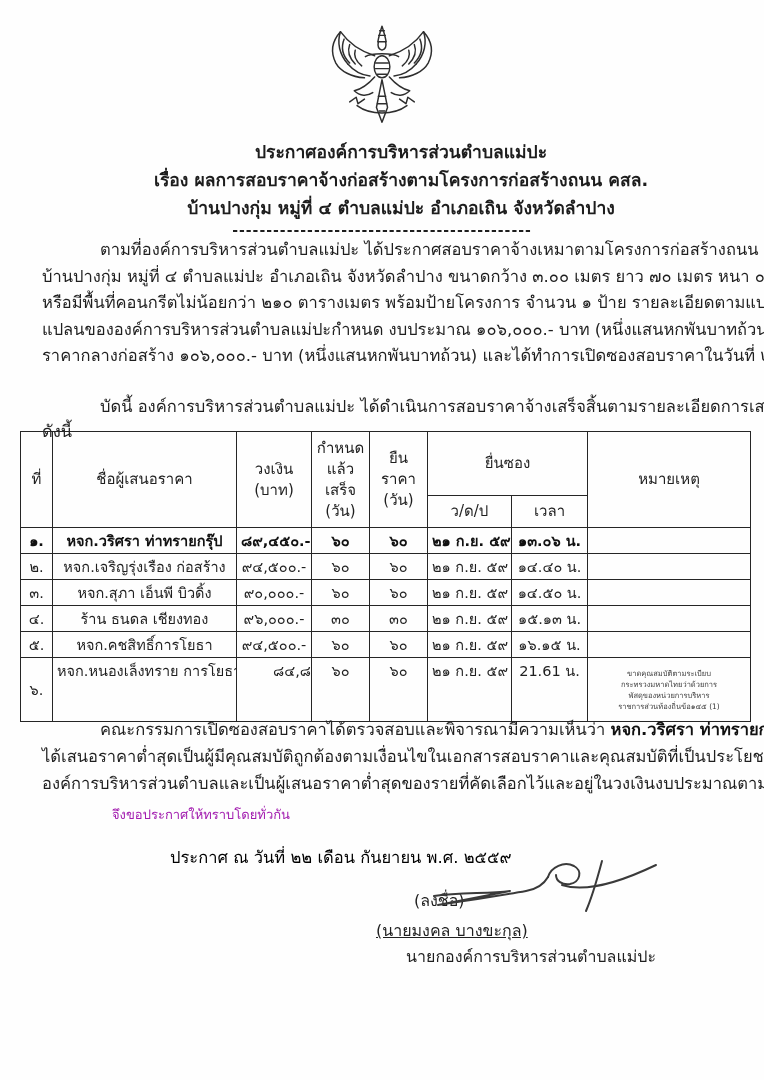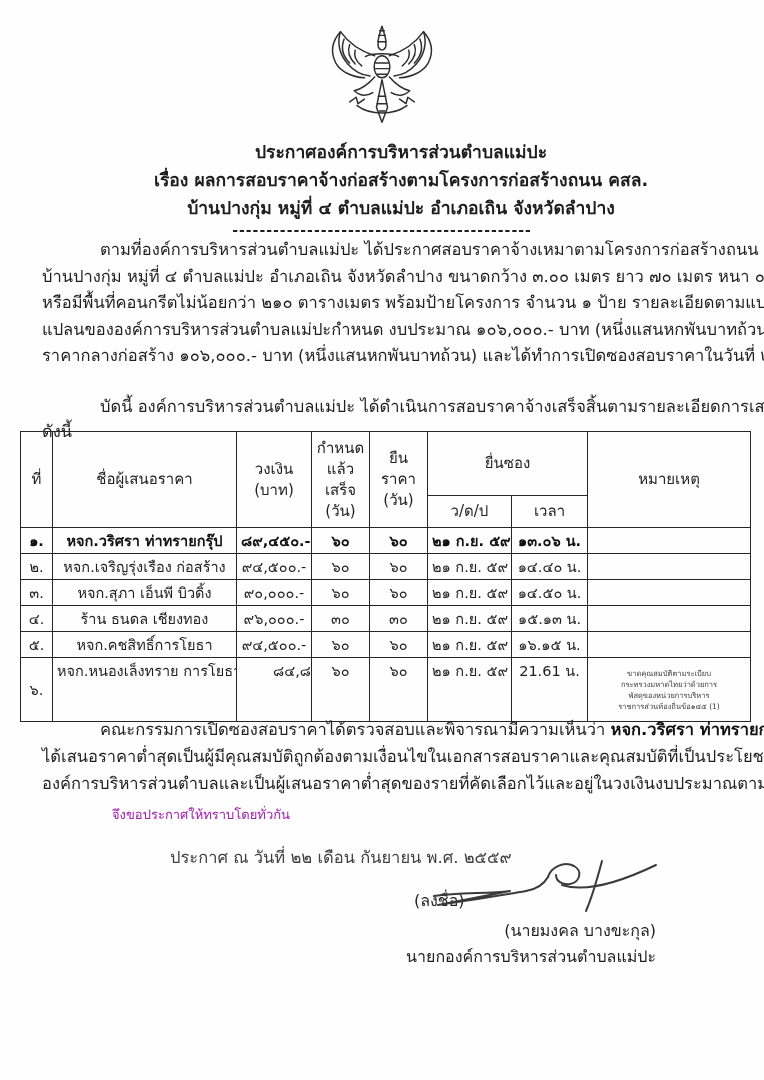--- a/index.html
+++ b/index.html
@@ -53,26 +53,26 @@
   td.name{text-align:left;padding-left:6px;white-space:nowrap;}
   tr.row-bold td{font-weight:bold;color:#111;}
   td.remark{
     font-size:7.5px;line-height:11px;color:#3a3a3a;
     text-align:left;vertical-align:middle;white-space:pre-line;padding:2px 3px;
   }
   td.timecell,td.datecell{white-space:nowrap;}
 
   
   .closing{position:absolute;left:112px;top:804px;font-size:13px;color:#a21caf;}
-  .date-line{position:absolute;left:170px;top:844px;font-size:16.5px;color:#404040;}
+  .date-line{position:absolute;left:170px;top:844px;font-size:16.5px;color:#000000;}
 
   
   .sig-label{position:absolute;left:374px;top:888px;font-size:16px;color:#1f1f1f;margin-left:40px;}
   .sig-mark{position:absolute;left:430px;top:858px;width:230px;height:58px;}
-  .sig-name{position:absolute;left:376px;top:918px;width:280px;text-align:right;font-size:16px;color:#1f1f1f;}
+  .sig-name{position:absolute;left:376px;top:918px;width:280px;text-align:left;font-size:16px;color:#1f1f1f;text-decoration:underline;}
   .sig-position{position:absolute;left:356px;top:944px;width:300px;text-align:right;font-size:16px;color:#1f1f1f;}
 </style>
 </head>
 <body>
 
 <div class="page">
 
   <div class="emblem">
     <svg viewBox="0 0 130 112" fill="none" stroke="#2e2e2e" stroke-width="1.6" stroke-linecap="round" stroke-linejoin="round">
 

